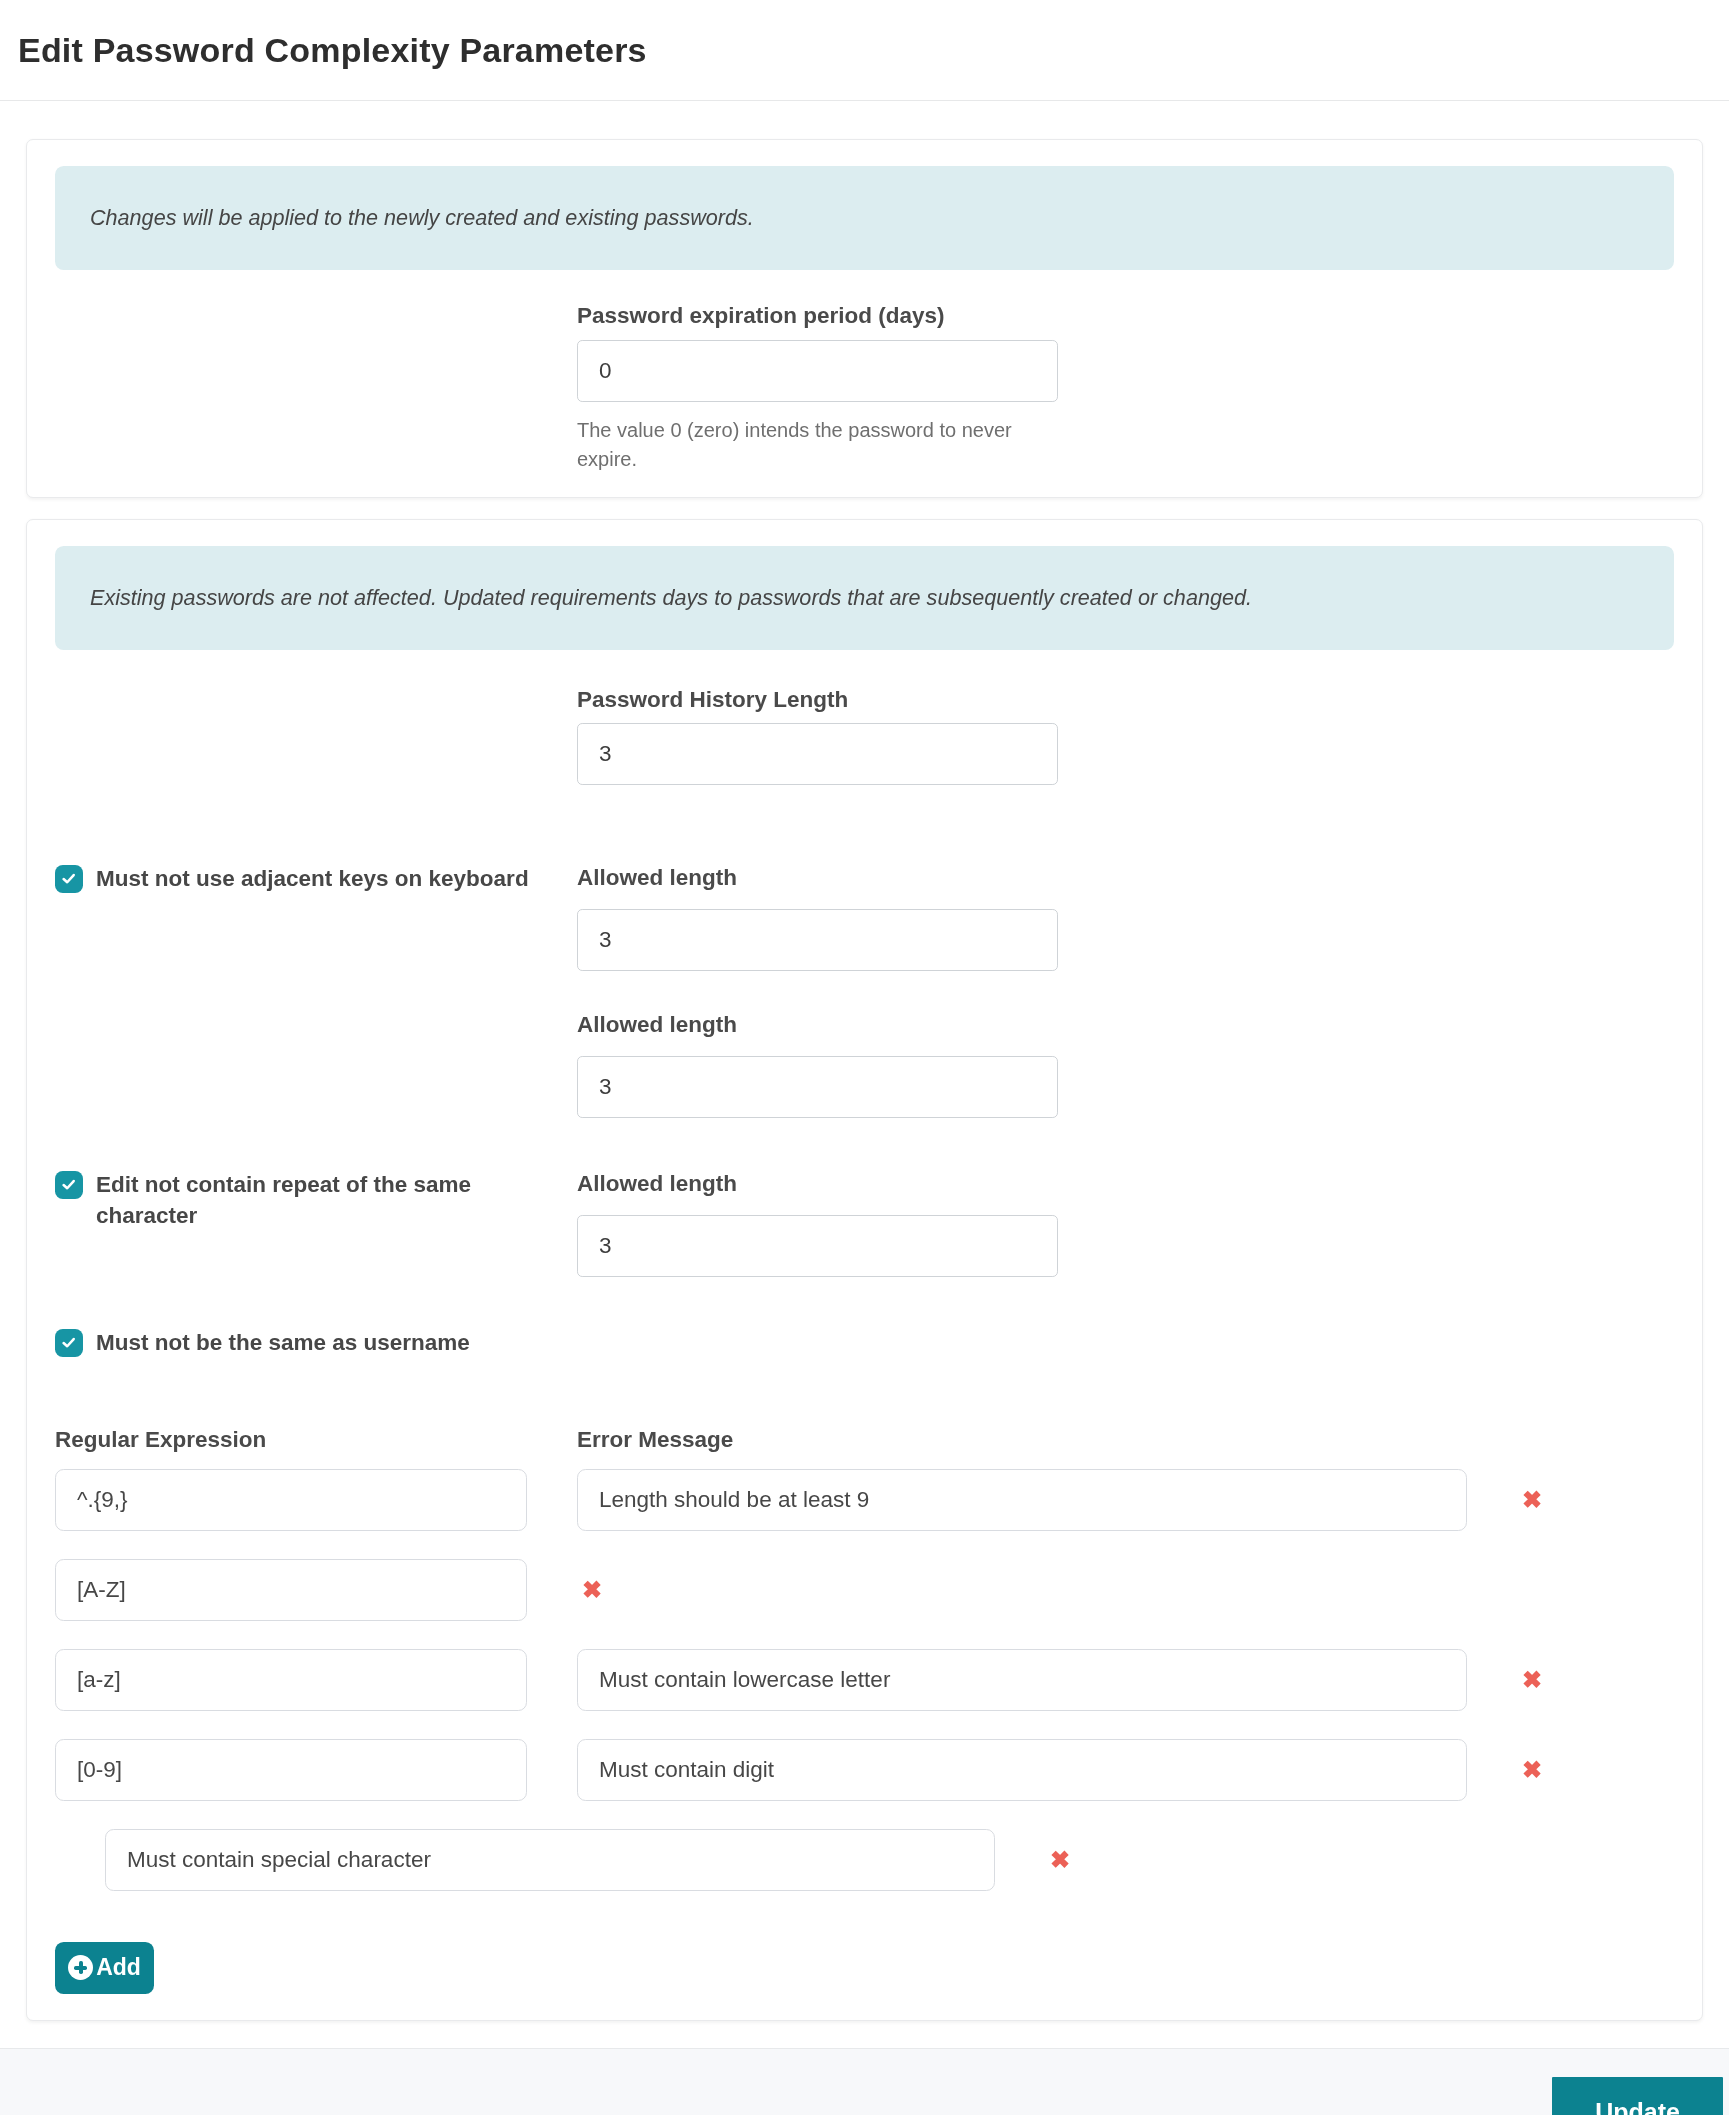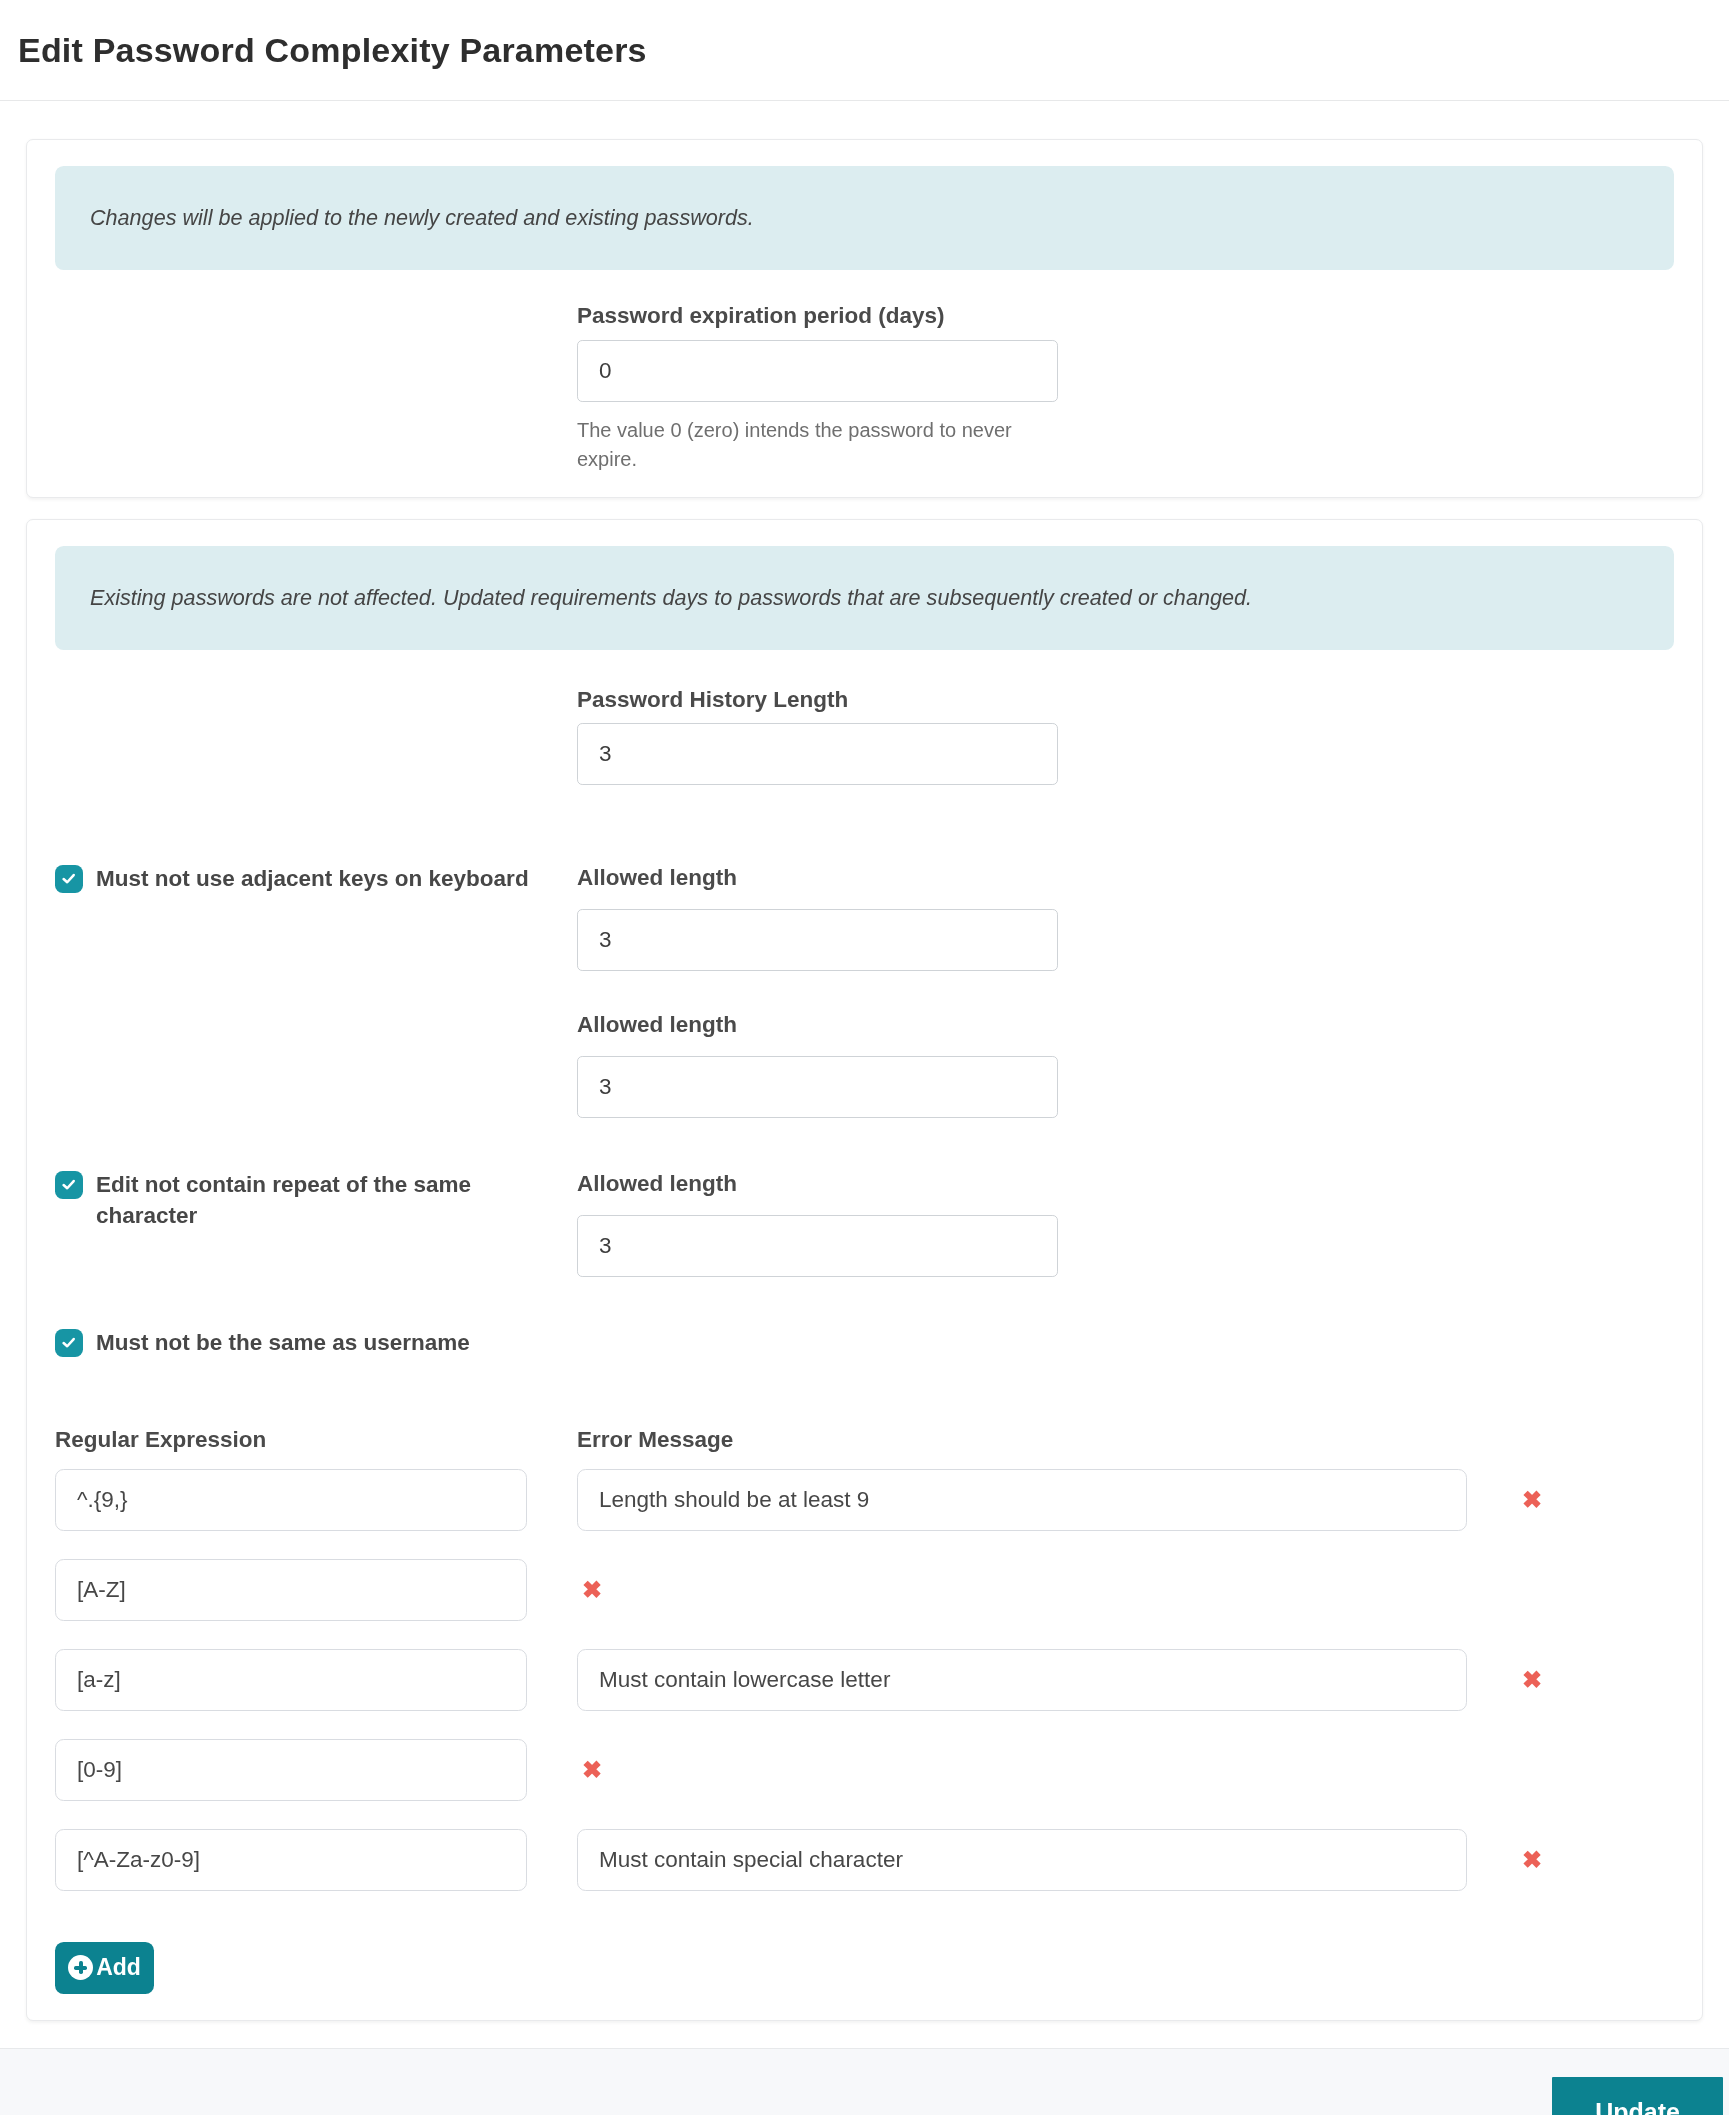--- a/index.html
+++ b/index.html
@@ -172,24 +172,24 @@
     <input class="regex-input" type="text" value="[A-Z]" style="">
     <span class="remove">✖</span>
   </div>
   <div class="t-row">
     <input class="regex-input" type="text" value="[a-z]" style="">
     <input class="error-input" type="text" value="Must contain lowercase letter" style="">
     <span class="remove">✖</span>
   </div>
   <div class="t-row">
     <input class="regex-input" type="text" value="[0-9]" style="">
-    <span class="remove">✖</span>
-  </div>
-  <div class="t-row">
-    <input class="regex-input" type="text" value="[^A-Za-z0-9]" style="">
+    <input class="error-input" type="text" value="Must contain digit" style="">
+    <span class="remove">✖</span>
+  </div>
+  <div class="t-row">
     <input class="error-input" type="text" value="Must contain special character" style="">
     <span class="remove">✖</span>
   </div>
 
   <button class="add-btn">
     <span class="add-icon">
         <i class="h"></i>
         <i class="v"></i>
       </span>
     <span class="add-label">Add</span>

